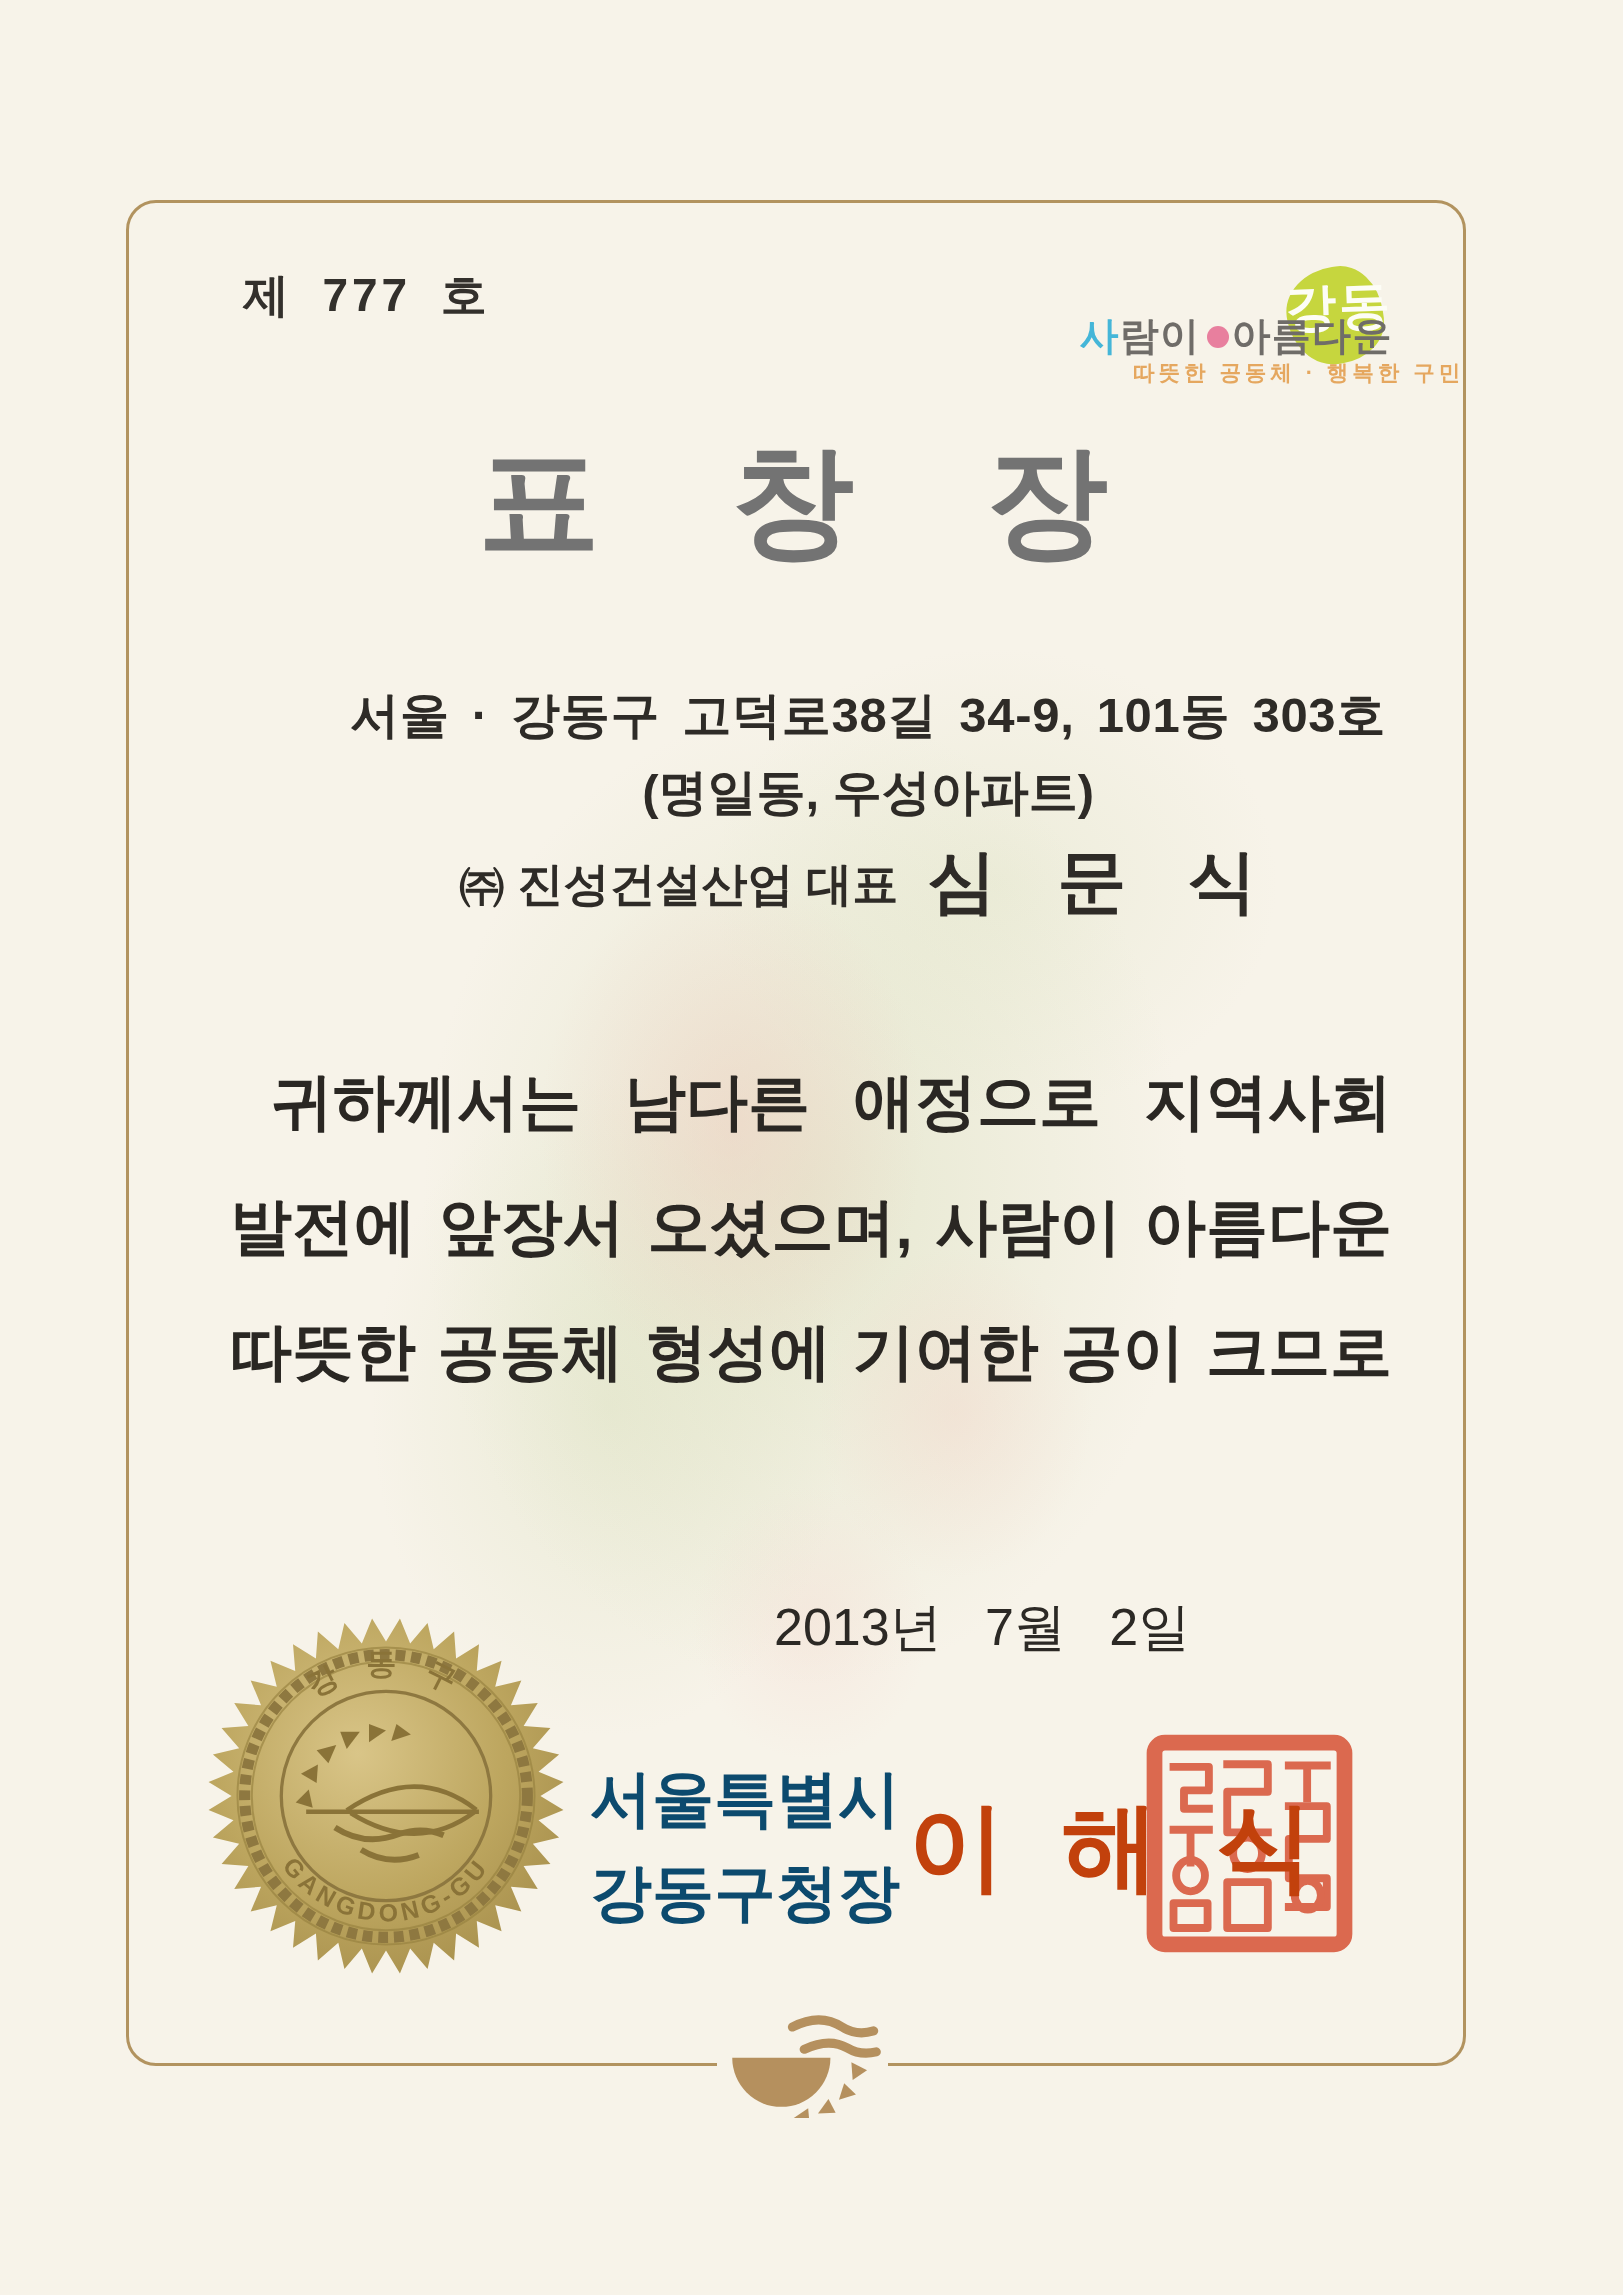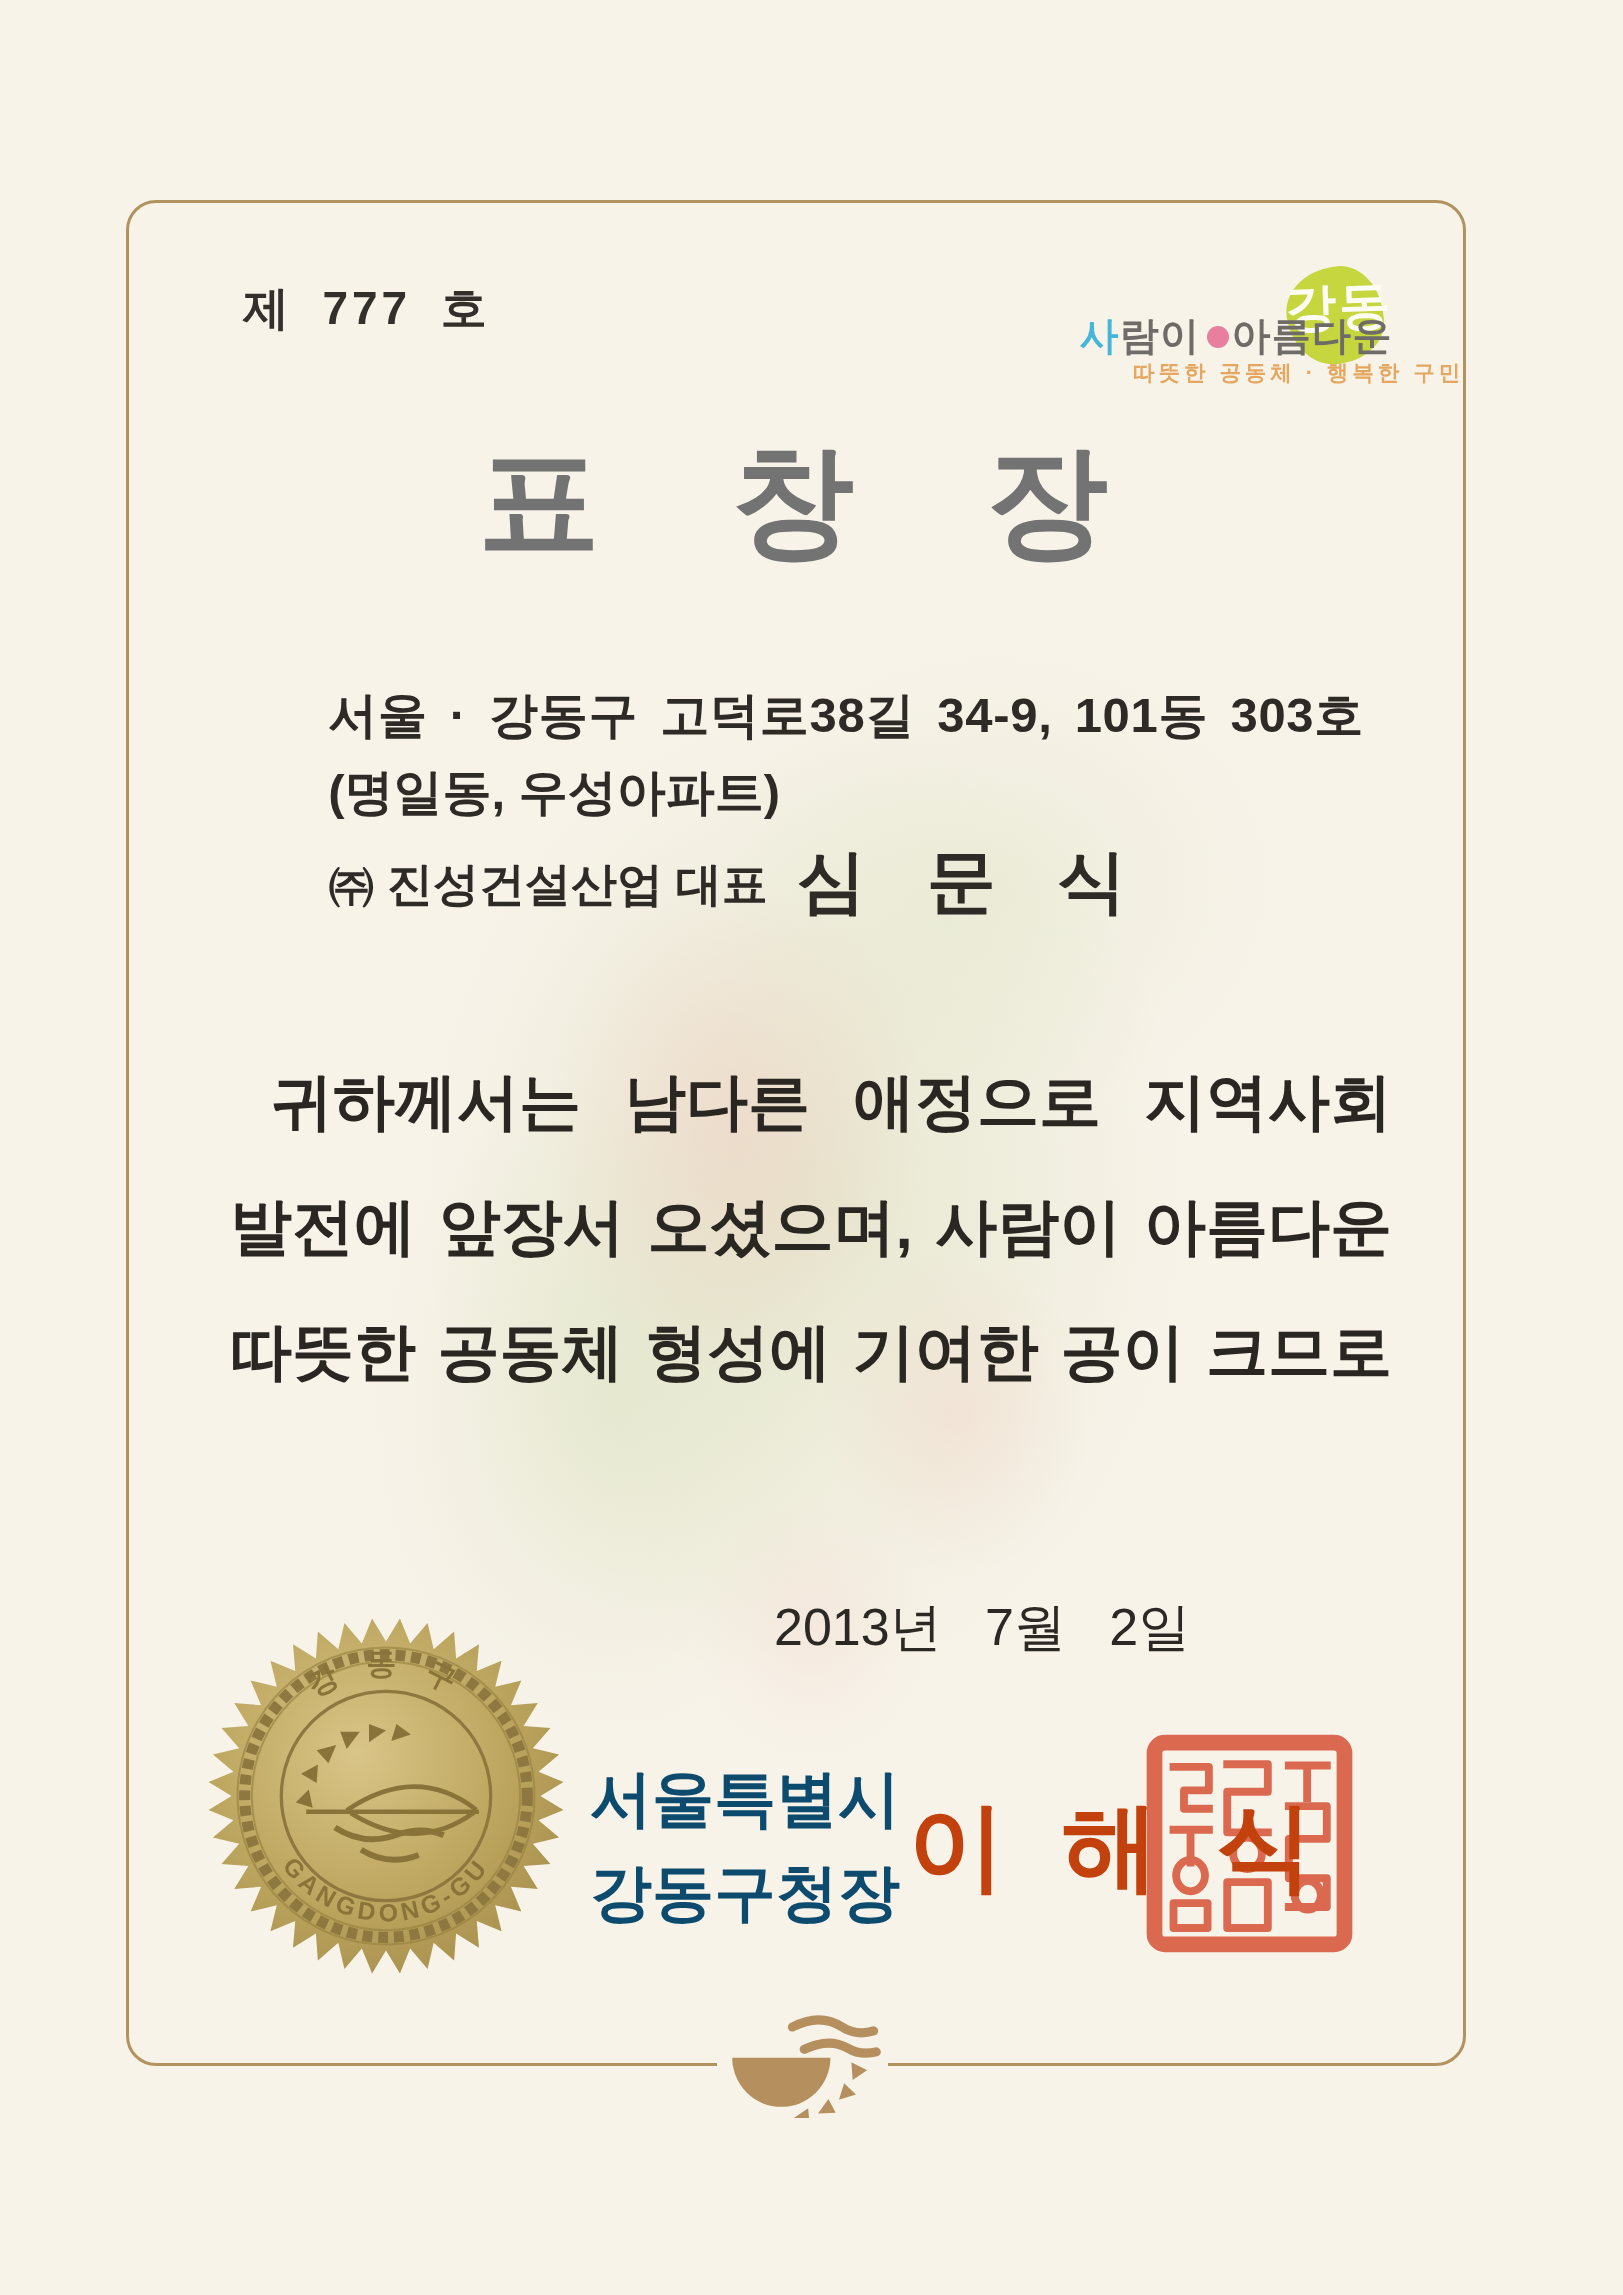--- a/index.html
+++ b/index.html
@@ -25,21 +25,21 @@
   .frame{
     position:absolute;left:126px;top:200px;width:1334px;height:1860px;
     border:3.9px solid #b2935f;border-radius:30px;z-index:2;
   }
   
   .frame-gap{
     position:absolute;left:717px;top:2051px;width:171px;height:17px;
     background:#f7f3e9;z-index:3;
   }
   .cert-no{
-    position:absolute;left:243px;top:285px;z-index:4;
+    position:absolute;left:243px;top:272px;z-index:4;
     font-size:46px;font-weight:700;color:#33302c;
     letter-spacing:3.9px;word-spacing:13px;line-height:1;
   }
   
   .brand{position:absolute;left:1073px;top:260px;width:340px;height:151px;z-index:4;}
   .brand-slogan{
     position:absolute;left:6.5px;top:56px;
     font-size:39px;font-weight:700;color:#6f6c68;letter-spacing:1.3px;line-height:1;
     white-space:nowrap;
   }
@@ -65,22 +65,22 @@
     white-space:nowrap;
   }
   
   .title{
     position:absolute;left:126px;top:437px;width:1334px;z-index:4;
     text-align:center;font-size:122px;font-weight:700;color:#737373;
     word-spacing:98px;line-height:1.05;white-space:pre;
   }
   
   .recipient{
-    position:absolute;right:259px;top:691px;z-index:4;
-    text-align:left;color:#2e2b27;white-space:nowrap;
+    position:absolute;right:237px;top:691px;z-index:4;
+    text-align:center;color:#2e2b27;white-space:nowrap;
   }
   .recipient .addr1{font-size:49px;font-weight:700;letter-spacing:0.7px;word-spacing:7.9px;line-height:1;}
   .recipient .addr2{font-size:49px;font-weight:700;margin-top:27.5px;line-height:1;}
   .recipient .who{margin-top:30px;line-height:1;}
   .recipient .company{font-size:46px;font-weight:700;vertical-align:5.2px;}
   .recipient .name{font-size:69px;font-weight:700;letter-spacing:21px;margin-left:26px;}
   
   .body-text{position:absolute;left:230px;top:1039px;width:1162px;z-index:4;color:#2a2723;}
   .body-text .line{
     font-size:62px;font-weight:700;line-height:125px;

